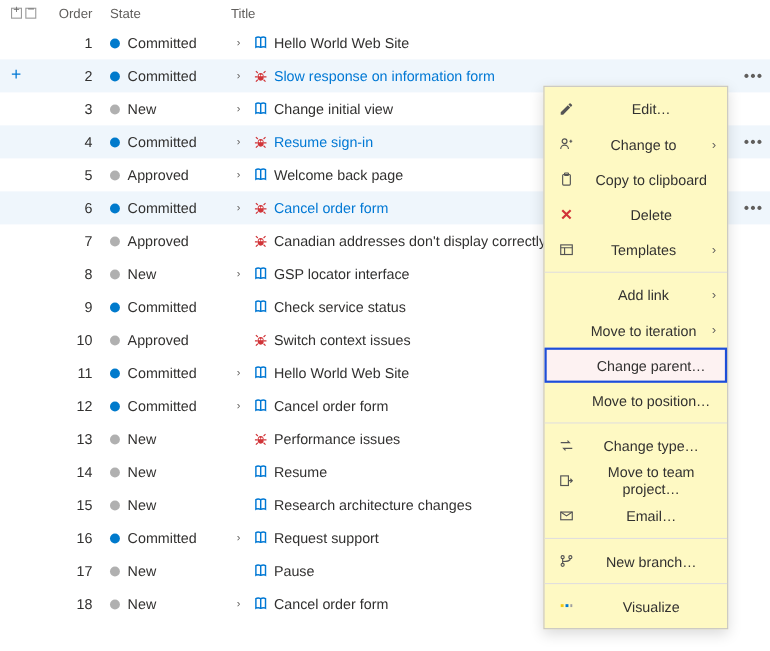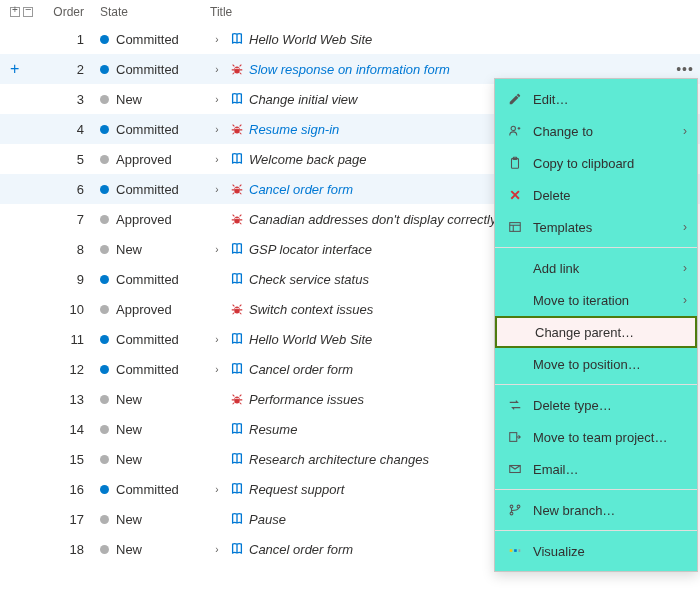--- a/index.html
+++ b/index.html
@@ -74,57 +74,58 @@
   .dot-approved { background:#b0b0b0; }
   .chev {
     width: 14px;
     text-align:center;
     color:#605e5c;
     font-size:10px;
   }
   .ico {
     width:15px; height:15px; display:flex; align-items:center; justify-content:center;
   }
-  .title-text { color:#323130;font-style:italic; }
+  .title-text { color:#323130; }
   .title-text.link { color:#0078d4; }
   .plus-icon { color:#0078d4; font-weight:400; font-size:16px; }
   .box-icon {
     width:10px; height:10px; border:1px solid #9a9a9a; display:inline-block;
     position:relative;
   }
   .box-icon.plus::before{content:"+";position:absolute;top:-4px;left:1px;font-size:10px;color:#666;}
   .box-icon.minus::before{content:"−";position:absolute;top:-5px;left:1px;font-size:11px;color:#666;}
   .dots { font-size:14px; letter-spacing:1px; cursor:pointer;}
   
   .menu {
     position:absolute;
     top:78px; left:494px;
-    width:204px;
-    background:#5eead4;
+    width:168px;
+    background:#fef9c3;
     border:1px solid #c8c6c4;
     box-shadow:0 4px 12px rgba(0,0,0,.15);
     z-index:50;
     padding:4px 0;
+    text-align:center;
   }
   .menu-item{
     display:flex;
     align-items:center;
     height:32px;
     padding:0 10px 0 12px;
     gap:10px;
     cursor:pointer;
     color:#323130;
   }
   .menu-item .mi-label{flex:1; font-size:13px;}
   .menu-item .mi-sub{color:#605e5c;font-size:12px;}
   .menu-sep{height:1px;background:#e1dfdd;margin:4px 0;}
   .mi-ico{width:16px;height:16px;display:flex;align-items:center;justify-content:center;color:#555;}
   .mi-ico.blank{visibility:hidden;}
   .highlight-box{
-    border:2px solid #4d7c0f;
+    border:2px solid #1d4ed8;
     background:#fdf2f2;
   }
 </style>
 </head>
 <body>
 
 <div class="grid">
   <div class="hdr">
     <div class="col-ctrl">
       <span class="box-icon plus"></span>
@@ -564,21 +565,21 @@
     <span class="mi-ico blank">•</span>
     <span class="mi-label">Move to position…</span>
   </div>
   <div class="menu-sep"></div>
   <div class="menu-item">
     <span class="mi-ico">
         <svg width="14" height="14" viewBox="0 0 16 16">
           <path d="M2 5h9l-2-2M14 11H5l2 2" fill="none" stroke="#555" stroke-width="1.2"></path>
         </svg>
       </span>
-    <span class="mi-label">Delete type…</span>
+    <span class="mi-label">Change type…</span>
   </div>
   <div class="menu-item">
     <span class="mi-ico">
         <svg width="14" height="14" viewBox="0 0 16 16">
           <rect x="2" y="3" width="8" height="10" fill="none" stroke="#555" stroke-width="1.2"></rect>
           <path d="M10 8h4m-2-2l2 2-2 2" fill="none" stroke="#555" stroke-width="1.2"></path>
         </svg>
       </span>
     <span class="mi-label">Move to team project…</span>
   </div>

